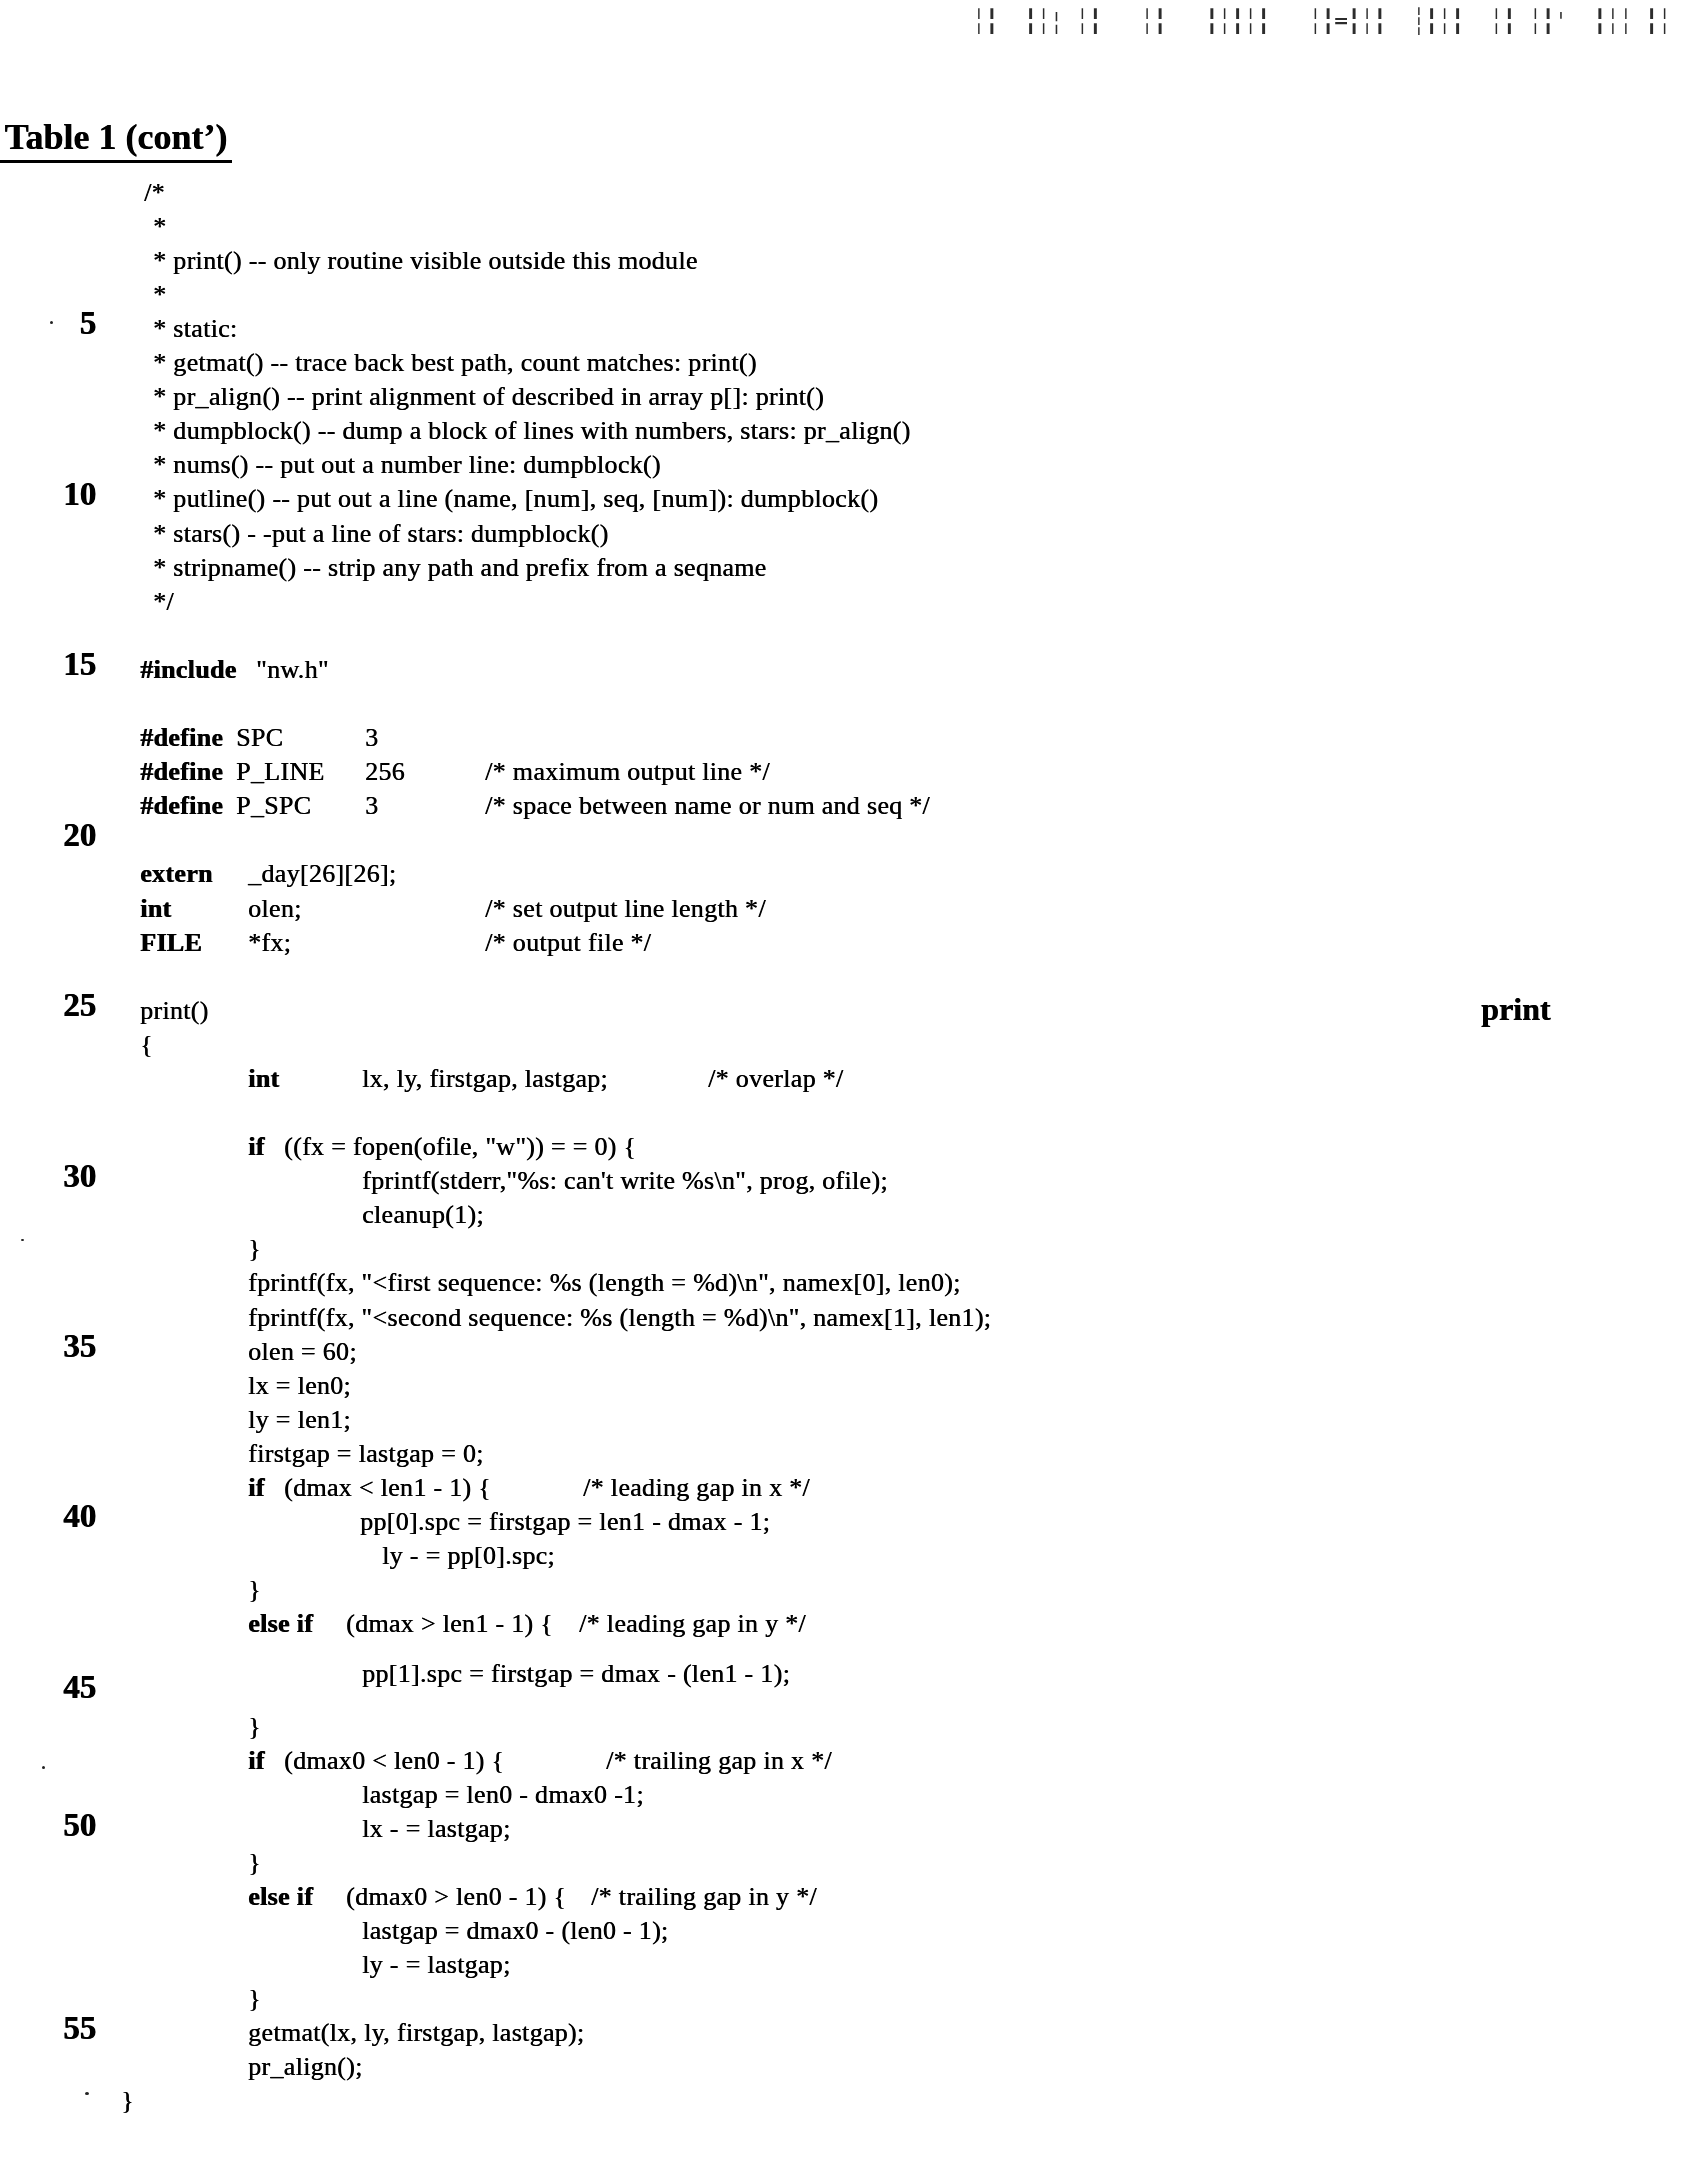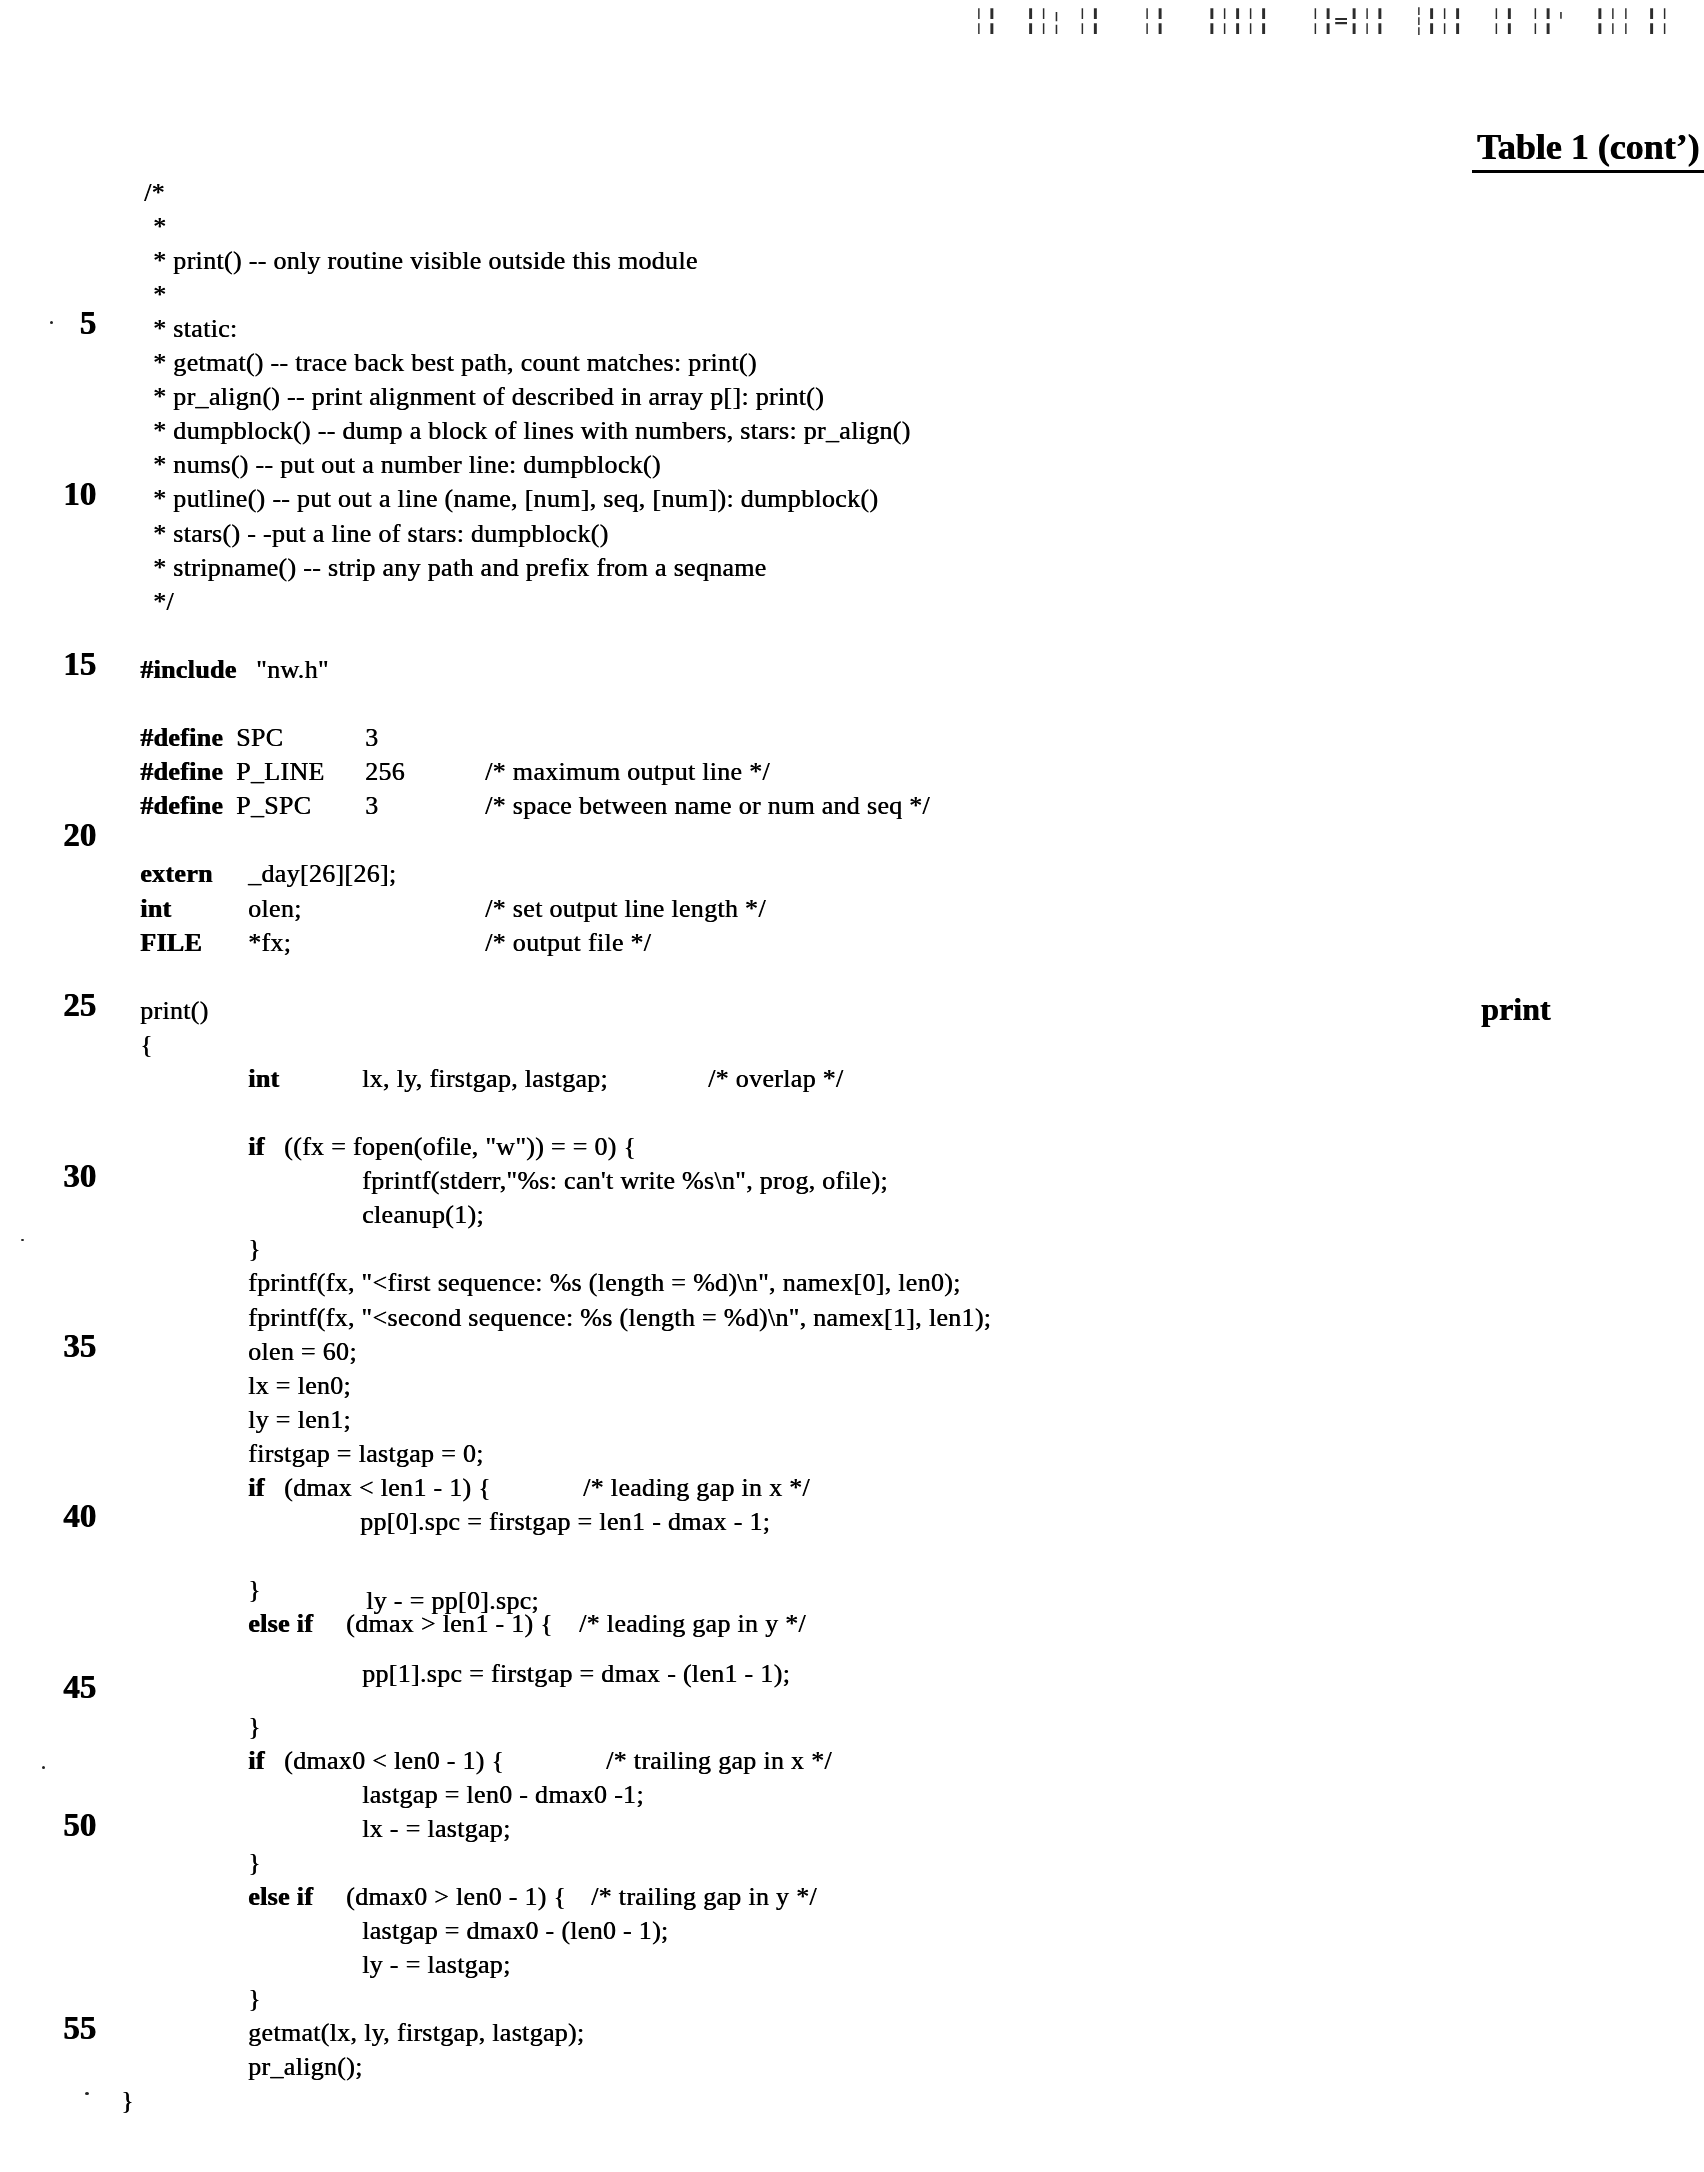--- a/index.html
+++ b/index.html
@@ -19,22 +19,22 @@
     font-family: "DejaVu Sans Mono", monospace;
     font-size: 19px; letter-spacing: 1.5px;
     color: #101010;
     transform: scaleY(1.35);
     transform-origin: top left;
     opacity: .88;
     white-space: pre;
   }
 
   .title-wrap {
-    position: absolute; top: 126px; left: 0; width: 1704px;
-    text-align: right;
+    position: absolute; top: 116px; left: 0; width: 1704px;
+    text-align: left;
   }
   .title-text {
     display: inline-block;
     font-size: 36px; font-weight: 700;
     border-bottom: 3.8px solid #000;
     padding: 0 4.5px 2.3px 4.5px;
     text-shadow: 0.6px 0 0 #000;
   }
 
   .print-label {
@@ -217,21 +217,21 @@
       </div>
       <div class="code-line" style="top: 1471px;">
         <span class="seg kw" style="left: 248px;">if</span>
         <span class="seg" style="left: 284px;">(dmax &lt; len1 - 1) {</span>
         <span class="seg" style="left: 583px;">/* leading gap in x */</span>
       </div>
       <div class="code-line" style="top: 1505px;">
         <span class="seg" style="left: 360px;">pp[0].spc = firstgap = len1 - dmax - 1;</span>
       </div>
       <div class="code-line" style="top: 1539px;">
-        <span class="seg" style="left: 366px; margin-top: 45px;">ly - = pp[0].spc;</span>
+        <span class="seg" style="left: 382px;">ly - = pp[0].spc;</span>
       </div>
       <div class="code-line" style="top: 1573px;">
         <span class="seg" style="left: 248px;">}</span>
       </div>
       <div class="code-line" style="top: 1607px;">
         <span class="seg kw" style="left: 248px;">else if</span>
         <span class="seg" style="left: 346px;">(dmax &gt; len1 - 1) {</span>
         <span class="seg" style="left: 579px;">/* leading gap in y */</span>
       </div>
       <div class="code-line" style="top: 1641px;">

